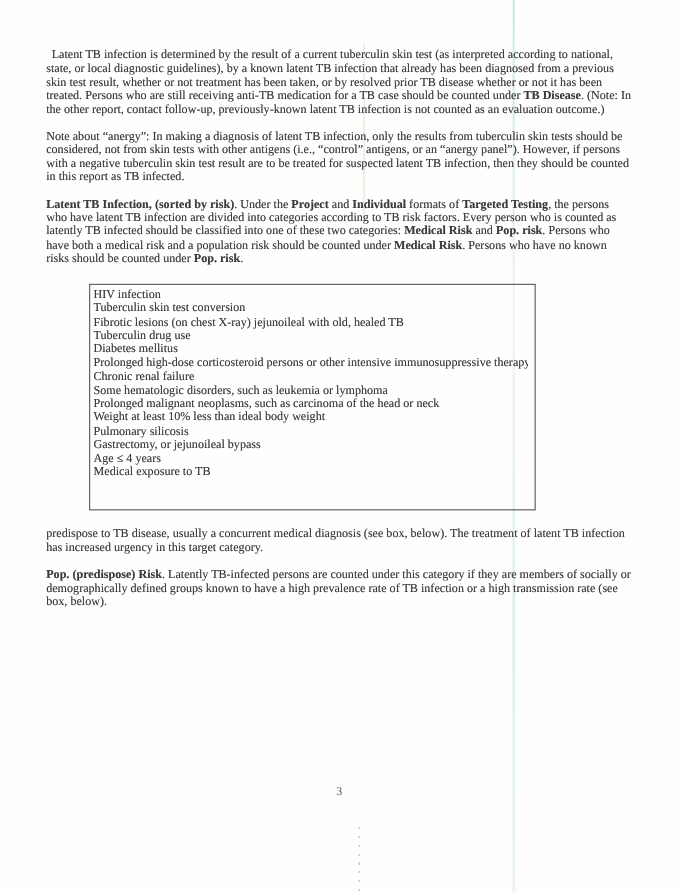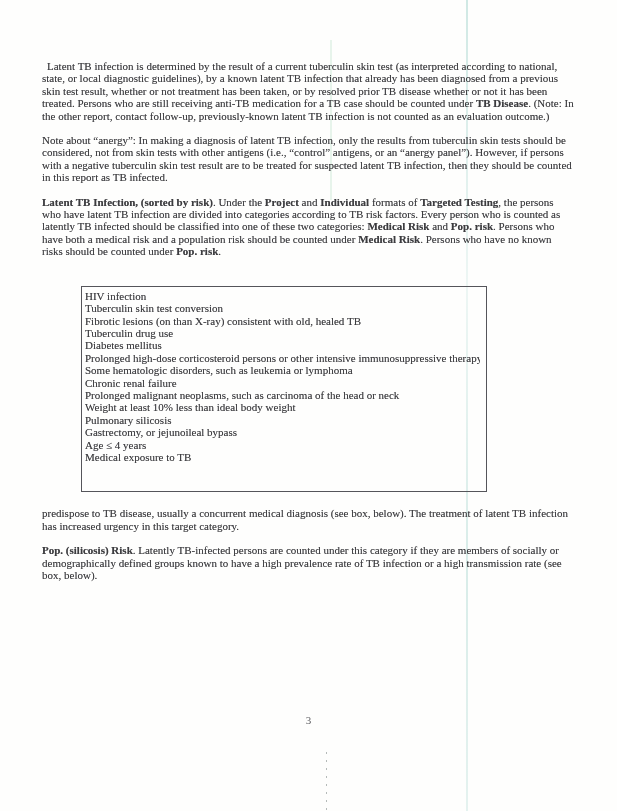--- a/index.html
+++ b/index.html
@@ -45,39 +45,39 @@
     width: 1px;
     height: 59px;
     background: repeating-linear-gradient(180deg,
       rgba(120,130,128,0.55) 0 2px,
       transparent 2px 8px);
     pointer-events: none;
   }
   .content {
     position: absolute;
     left: 42px;
-    top: 60px;
+    top: 44px;
     width: 533px;
     color: #3c3c3f;
     font-size: 11px;
     line-height: 12.4px;
     text-shadow: 0 0 0.5px rgba(70,70,75,0.55);
   }
   p.para {
     margin: 0 0 12px 0;
   }
   p.para.indent {
     text-indent: 5px;
   }
   .b {
     font-weight: bold;
   }
   .risk-box {
     box-sizing: border-box;
-    margin: 28px 0 15px 39px;
+    margin: 16px 0 15px 39px;
     width: 406px;
     border: 1px solid #55555a;
     padding: 3px 6px 28px 3px;
     background: rgba(255,255,255,0.0);
   }
   .box-line {
     white-space: nowrap;
     overflow: hidden;
   }
   .page-number {
@@ -105,35 +105,35 @@
     <p class="para indent"><span>Latent TB infection is determined by the result of a current tuberculin skin test (as interpreted according to national, state, or local diagnostic guidelines), by a known latent TB infection that already has been diagnosed from a previous skin test result, whether or not treatment has been taken, or by resolved prior TB disease whether or not it has been treated.  Persons who are still receiving anti-TB medication for a TB case should be counted under </span><span class="b">TB Disease</span><span>.  (Note:  In the other report, contact follow-up, previously-known latent TB infection is not counted as an evaluation outcome.)</span></p>
 
     <p class="para"><span>Note about “anergy”:  In making a diagnosis of latent TB infection, only the results from tuberculin skin tests should be considered, not from skin tests with other antigens (i.e., “control” antigens, or an “anergy panel”).  However, if persons with a negative tuberculin skin test result are to be treated for suspected latent TB infection, then they should be counted in this report as TB infected.</span></p>
 
     <p class="para"><span class="b">Latent TB Infection, (sorted by risk)</span><span>.  Under the </span><span class="b">Project</span><span> and </span><span class="b">Individual</span><span> formats of </span><span class="b">Targeted Testing</span><span>, the persons who have latent TB infection are divided into categories according to TB risk factors.  Every person who is counted as latently TB infected should be classified into one of these two categories:  </span><span class="b">Medical Risk</span><span> and </span><span class="b">Pop. risk</span><span>.  Persons who have both a medical risk and a population risk should be counted under </span><span class="b">Medical Risk</span><span>.  Persons who have no known risks should be counted under </span><span class="b">Pop. risk</span><span>.</span></p>
 
 
     <div class="risk-box">
         <div class="box-line">HIV infection</div>
         <div class="box-line">Tuberculin skin test conversion</div>
-        <div class="box-line">Fibrotic lesions (on than X-ray) consistent with old, healed TB</div>
+        <div class="box-line">Fibrotic lesions (on chest X-ray) jejunoileal with old, healed TB</div>
         <div class="box-line">Tuberculin drug use</div>
         <div class="box-line">Diabetes mellitus</div>
         <div class="box-line">Prolonged high-dose corticosteroid persons or other intensive immunosuppressive therapy</div>
+        <div class="box-line">Chronic renal failure</div>
         <div class="box-line">Some hematologic disorders, such as leukemia or lymphoma</div>
-        <div class="box-line">Chronic renal failure</div>
         <div class="box-line">Prolonged malignant neoplasms, such as carcinoma of the head or neck</div>
         <div class="box-line">Weight at least 10% less than ideal body weight</div>
         <div class="box-line">Pulmonary silicosis</div>
         <div class="box-line">Gastrectomy, or jejunoileal bypass</div>
         <div class="box-line">Age ≤ 4 years</div>
         <div class="box-line">Medical exposure to TB</div>
       </div>
 
     <p class="para"><span>predispose to TB disease, usually a concurrent medical diagnosis (see box, below).  The treatment of latent TB infection has increased urgency in this target category.</span></p>
 
-    <p class="para"><span class="b">Pop. (silicosis) Risk</span><span>.  Latently TB-infected persons are counted under this category if they are members of socially or demographically defined groups known to have a high prevalence rate of TB infection or a high transmission rate (see box, below).</span></p>
+    <p class="para"><span class="b">Pop. (predispose) Risk</span><span>.  Latently TB-infected persons are counted under this category if they are members of socially or demographically defined groups known to have a high prevalence rate of TB infection or a high transmission rate (see box, below).</span></p>
 
   </div>
 
   <div class="page-number">3</div>
 
 </div>
 
 </body></html>

